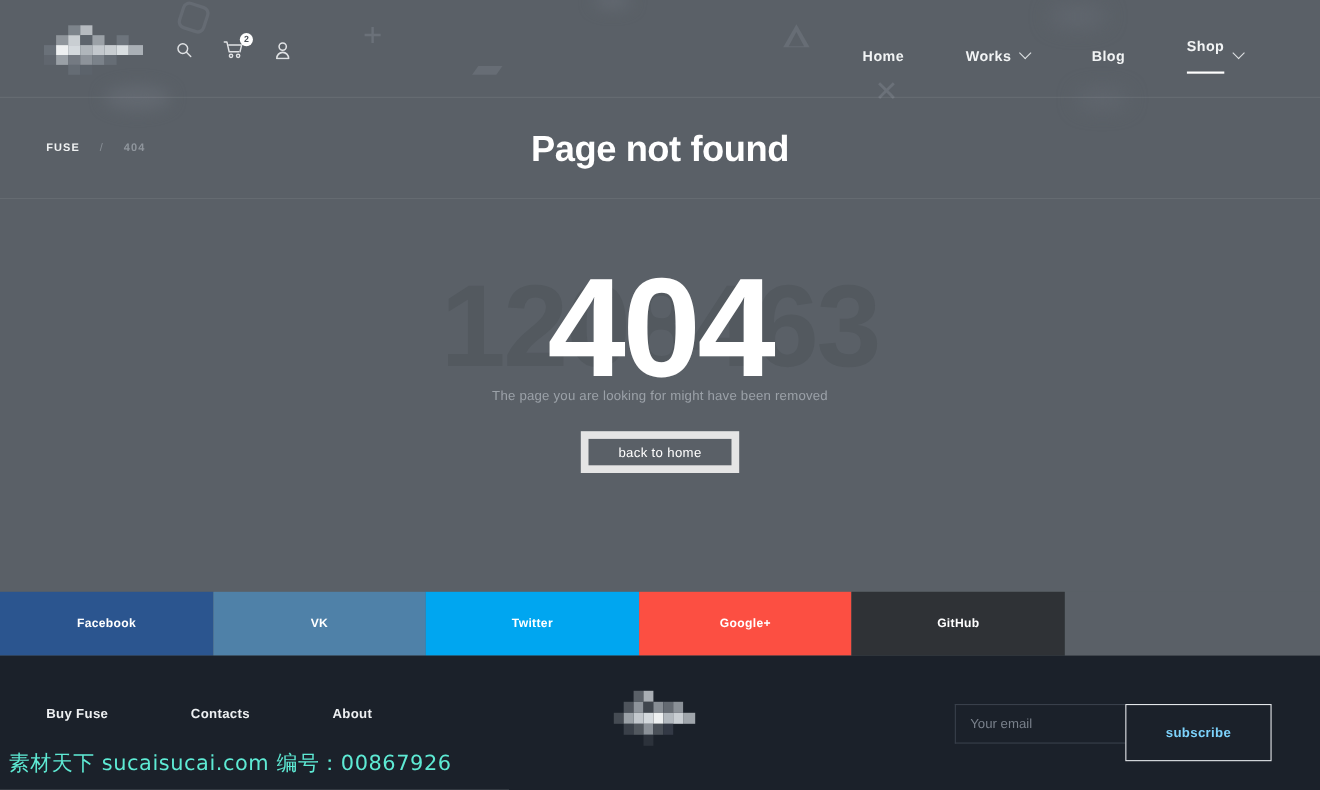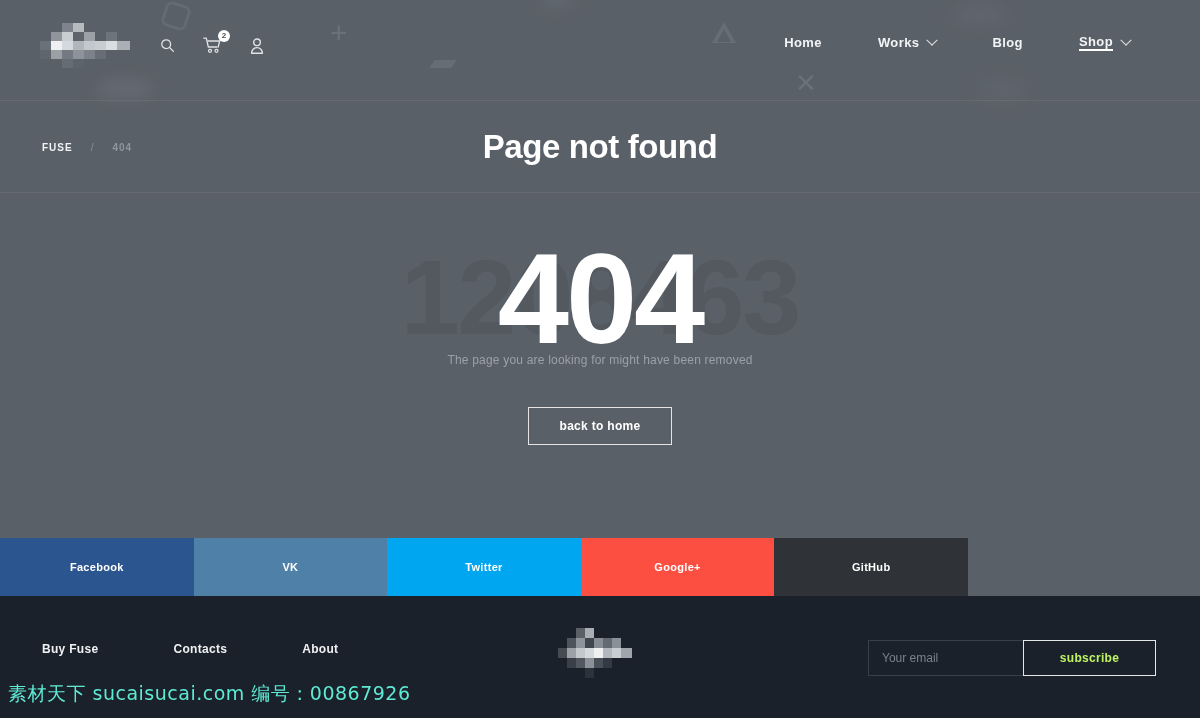--- a/index.html
+++ b/index.html
@@ -74,29 +74,29 @@
   }
   .nav {
     position:absolute; right:42px; top:34px;
     display:flex; align-items:center; gap:0;
   }
   .nav-item {
     color:#f2f4f5; font-size:13px; font-weight:bold; letter-spacing:.4px;
     padding:0 28px; display:flex; align-items:center; gap:9px;
     position:relative; cursor:pointer;
   }
-  .nav-item.active .nav-label { border-bottom:2px solid #fff; padding-bottom:0; }
+  .nav-item.active .nav-label { border-bottom:2px solid #fff; padding-bottom:16px; }
   .chev {
     width:8px; height:8px; border-right:1.6px solid #dfe2e4;
     border-bottom:1.6px solid #dfe2e4; transform:rotate(45deg) translate(-2px,-2px);
   }
 
   
   .crumb-bar {
-    position:absolute; left:0; top:100px; width:1200px; height:93px;
+    position:absolute; left:0; top:88px; width:1200px; height:93px;
     border-top:1px solid rgba(255,255,255,.07);
     border-bottom:1px solid rgba(255,255,255,.07);
     z-index:4;
   }
   .crumb {
     position:absolute; left:42px; top:50%; transform:translateY(-50%);
     display:flex; align-items:center; gap:18px;
     font-size:10px; font-weight:bold; letter-spacing:1px;
   }
   .crumb-root { color:#f0f2f3; }
@@ -125,24 +125,24 @@
     position:absolute; left:0; right:0; top:-2px;
     text-align:center; color:#fff;
     font-size:128px; font-weight:bold; letter-spacing:-3px;
     line-height:128px;
   }
   .err-sub {
     position:absolute; left:0; right:0; top:168px; text-align:center;
     color:#9ba1a8; font-size:12px; letter-spacing:.2px;
   }
   .btn-home {
-    position:absolute; left:50%; top:222px; transform:translateX(-50%);
-    width:144px; height:38px; border:1px solid #e5e5e5;
+    position:absolute; left:50%; top:207px; transform:translateX(-50%);
+    width:144px; height:38px; border:7px solid #e5e5e5;
     display:flex; align-items:center; justify-content:center;
-    color:#fff; font-size:12px; font-weight:bold; letter-spacing:.3px;
+    color:#fff; font-size:12px; font-weight:normal; letter-spacing:.3px;
     cursor:pointer; background:transparent;
   }
 
   
   .social {
     position:absolute; left:0; top:538px; width:968px; height:58px;
     display:flex;
   }
   .soc {
     flex:1 1 0; display:flex; align-items:center; justify-content:center;
@@ -170,22 +170,22 @@
     position:absolute; right:44px; top:640px; display:flex; z-index:3;
   }
   .sub-input {
     width:155px; height:36px; background:transparent;
     border:1px solid #39404b; border-right:none;
     color:#fff; font-size:12px; padding:12px 13px;
     font-family:"Liberation Sans", sans-serif; outline:none;
   }
   .sub-input::placeholder { color:#79808b; }
   .sub-btn {
-    width:133px; height:36px; background:transparent;
-    border:1px solid #e4e7ea; color:#bef264;
+    width:133px; height:52px; background:transparent;
+    border:1px solid #e4e7ea; color:#7dd3fc;
     font-size:12px; font-weight:bold; letter-spacing:.3px;
     cursor:pointer; font-family:"Liberation Sans", sans-serif;
   }
   .watermark {
     position:absolute; left:8px; top:681px; z-index:6;
     color:#5eead4; font-size:19px; letter-spacing:.5px;
     font-family:"DejaVu Sans", sans-serif;
     white-space:nowrap;
   }
 </style>

